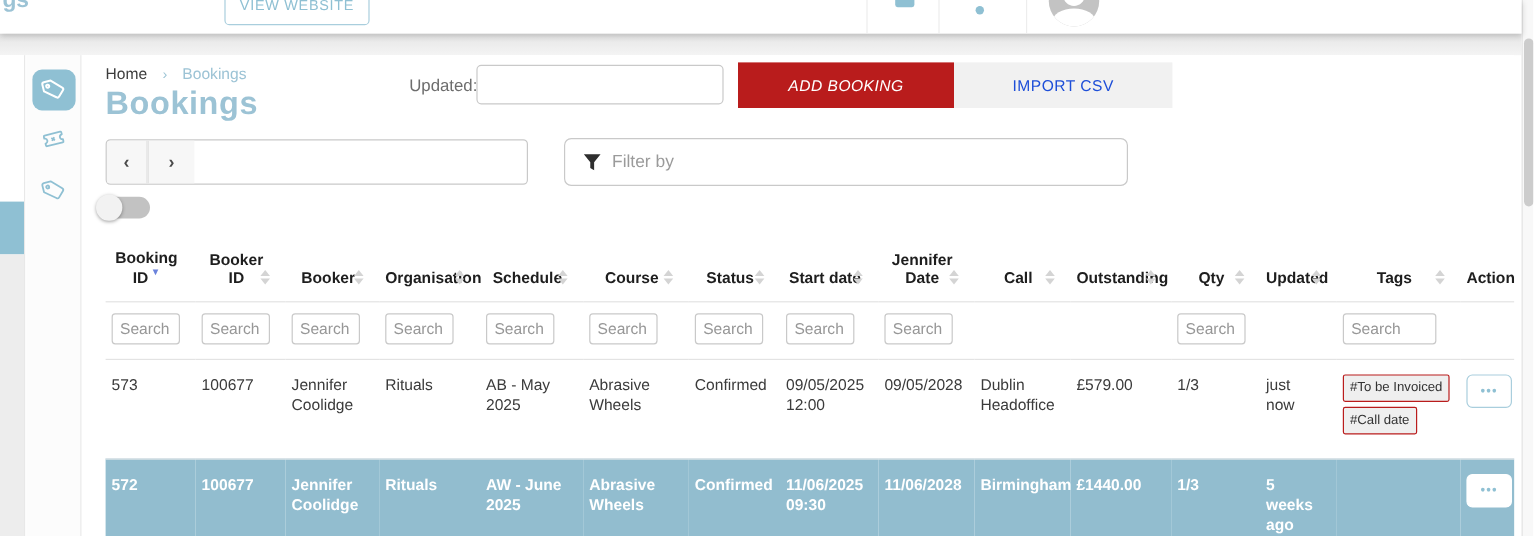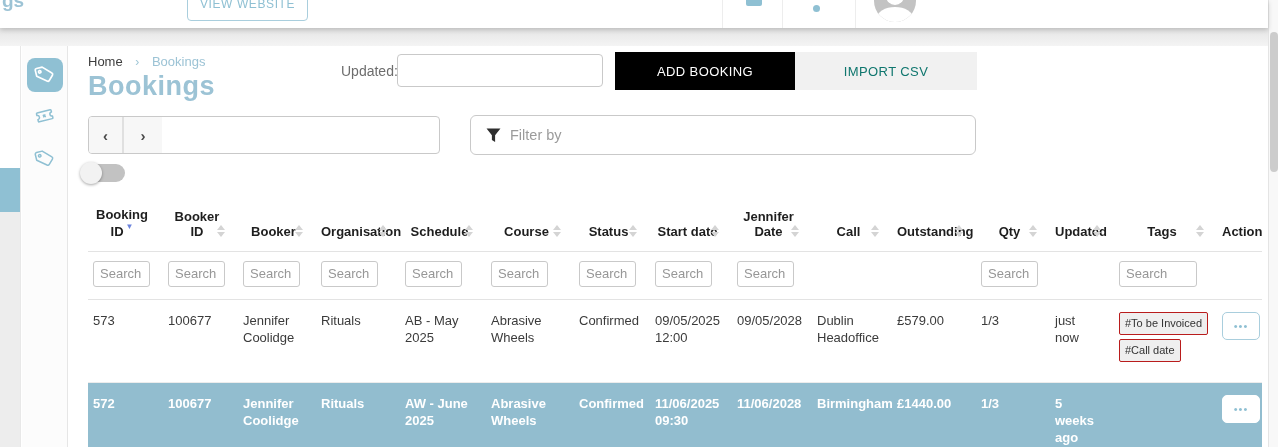--- a/index.html
+++ b/index.html
@@ -39,33 +39,33 @@
 
   .breadcrumb { position:absolute; left:20px; top:8px; font-size:13px; }
   .crumb-home { color:#3d3d3d; text-decoration:none; }
   .crumb-sep { color:#9fc6d6; margin:0 9px; font-size:12px; }
   .crumb-cur { color:#9cc3d5; text-decoration:none; }
   .page-title { position:absolute; left:20px; top:25px; font-size:27px; font-weight:700; color:#9cc3d5; letter-spacing:.5px; }
 
   .search-label { position:absolute; left:273px; top:17px; font-size:14px; color:#6d6d6d; }
   .global-search { position:absolute; left:329px; top:8px; width:206px; height:33px;
                    border:1px solid #c9c9c9; border-radius:4px; padding:0 8px; font-size:14px; }
-  .btn-add { position:absolute; left:547px; top:6px; width:180px; height:38px; background:#000000; color:#fff;
-             font-size:13px; letter-spacing:.4px; border:none; cursor:pointer; font-family:"Liberation Sans",sans-serif; }
-  .btn-import { position:absolute; left:727px; top:6px; width:182px; height:38px; background:#f1f1f1; color:#0f766e;
+  .btn-add { position:absolute; left:547px; top:6px; width:180px; height:38px; background:#b91c1c; color:#fff;
+             font-size:13px; letter-spacing:.4px; border:none; cursor:pointer; font-family:"Liberation Sans",sans-serif;font-style:italic; }
+  .btn-import { position:absolute; left:727px; top:6px; width:182px; height:38px; background:#f1f1f1; color:#1d4ed8;
              font-size:13px; letter-spacing:.4px; border:none; cursor:pointer; font-family:"Liberation Sans",sans-serif; }
 
   .daterange { position:absolute; left:20px; top:70px; width:352px; height:38px; border:1px solid #c9c9c9;
                border-radius:4px; display:flex; overflow:hidden; background:#fff; }
   .dr-btn { width:34px; background:#f7f7f7; border:none; color:#4a4a4a; font-size:15px; font-weight:700; cursor:pointer; }
   .dr-prev { border-right:1px solid #e0e0e0; }
   .dr-next { width:39px; border-left:1px solid #e0e0e0; }
   .dr-display { flex:1; display:flex; align-items:center; justify-content:center; gap:11px; font-size:15px; color:#454545; }
 
-  .filter-box { position:absolute; left:402px; top:69px; width:506px; height:40px; border:1px solid #c9c9c9;
+  .filter-box { position:absolute; left:402px; top:69px; width:470px; height:40px; border:1px solid #c9c9c9;
                 border-radius:6px; display:flex; align-items:center; gap:9px; padding-left:15px; background:#fff; }
   .filter-placeholder { color:#9b9b9b; font-size:14.5px; }
 
   .toggle { position:absolute; left:12px; top:116px; width:48px; height:22px; cursor:pointer; }
   .toggle .track { position:absolute; left:7px; top:2px; width:38px; height:18px; border-radius:9px; background:#c2c2c2; }
   .toggle .knob { position:absolute; left:0; top:0; width:22px; height:22px; border-radius:50%; background:#f2f2f2;
                   box-shadow:0 1px 3px rgba(0,0,0,.35); }
 
   
   .table-wrap { position:absolute; left:20px; top:159px; width:1174px; }

